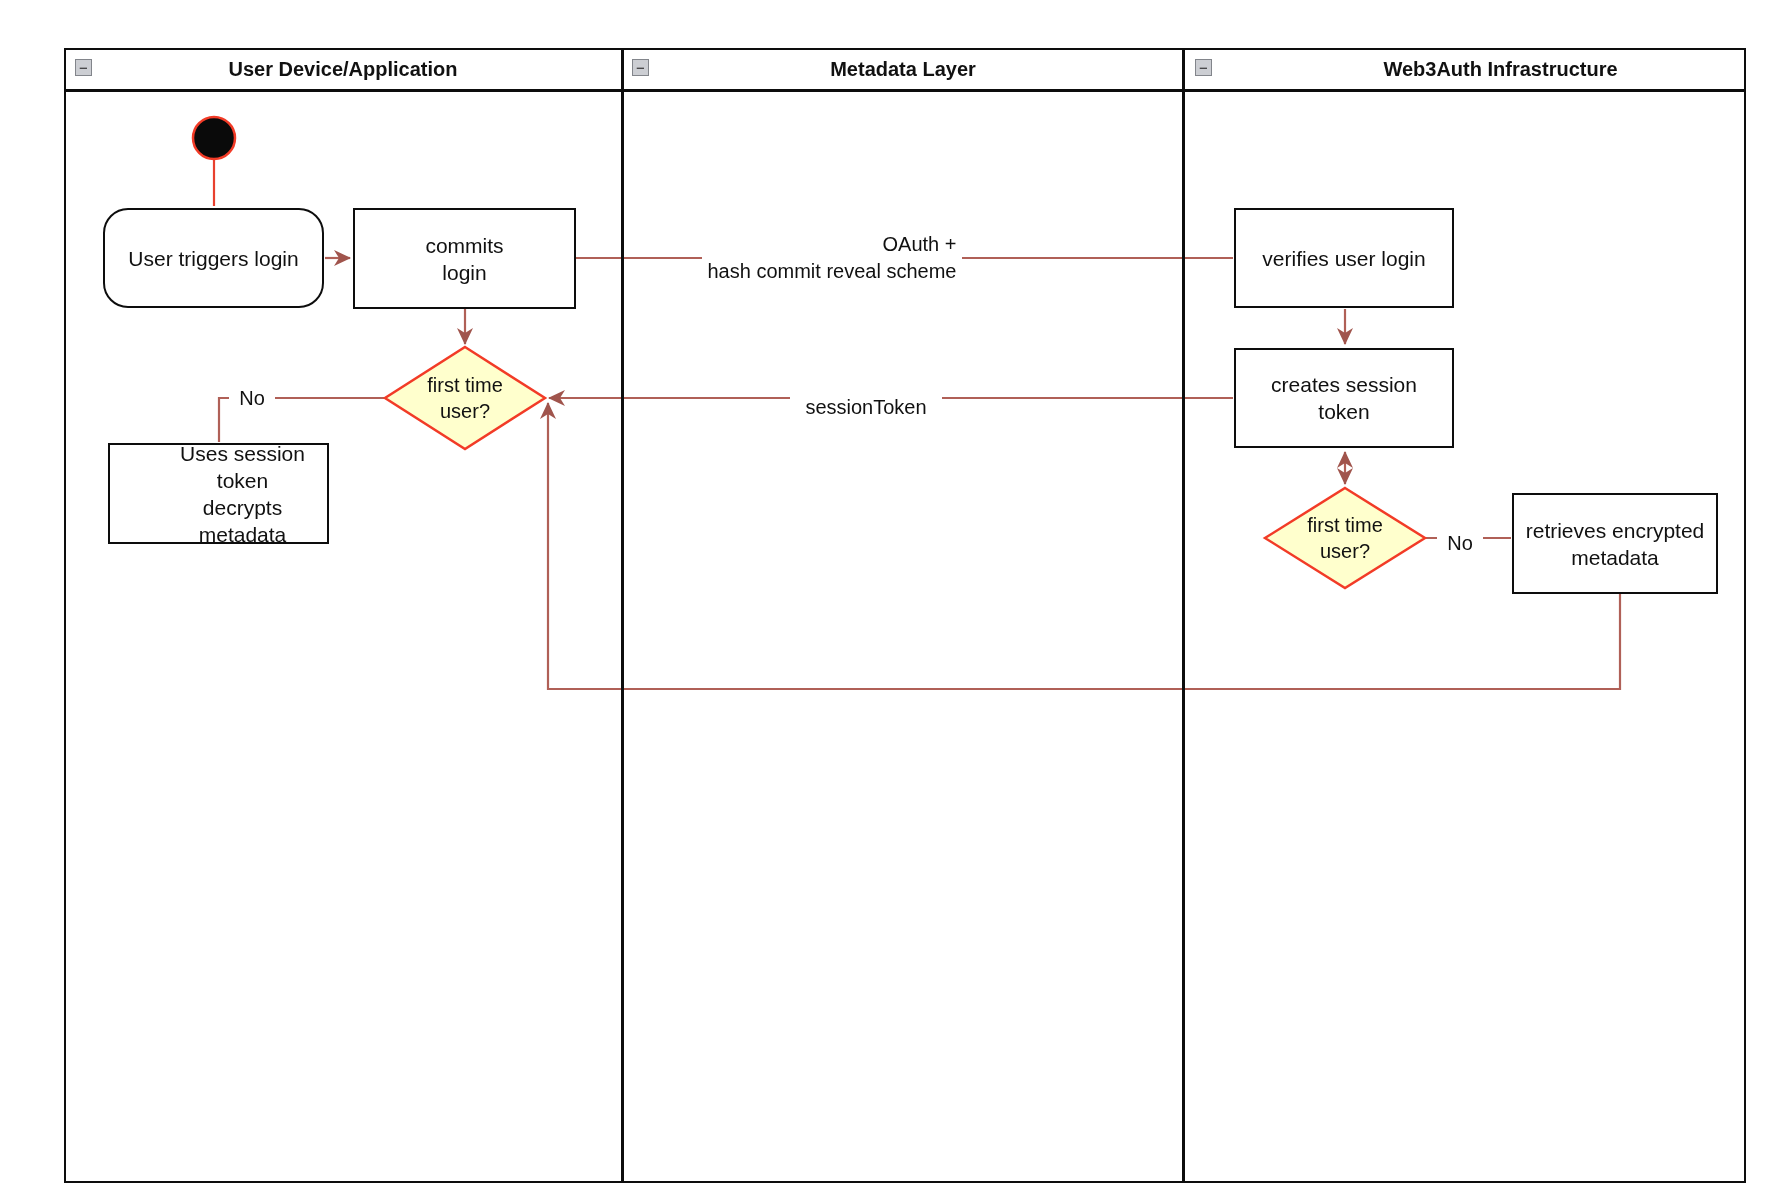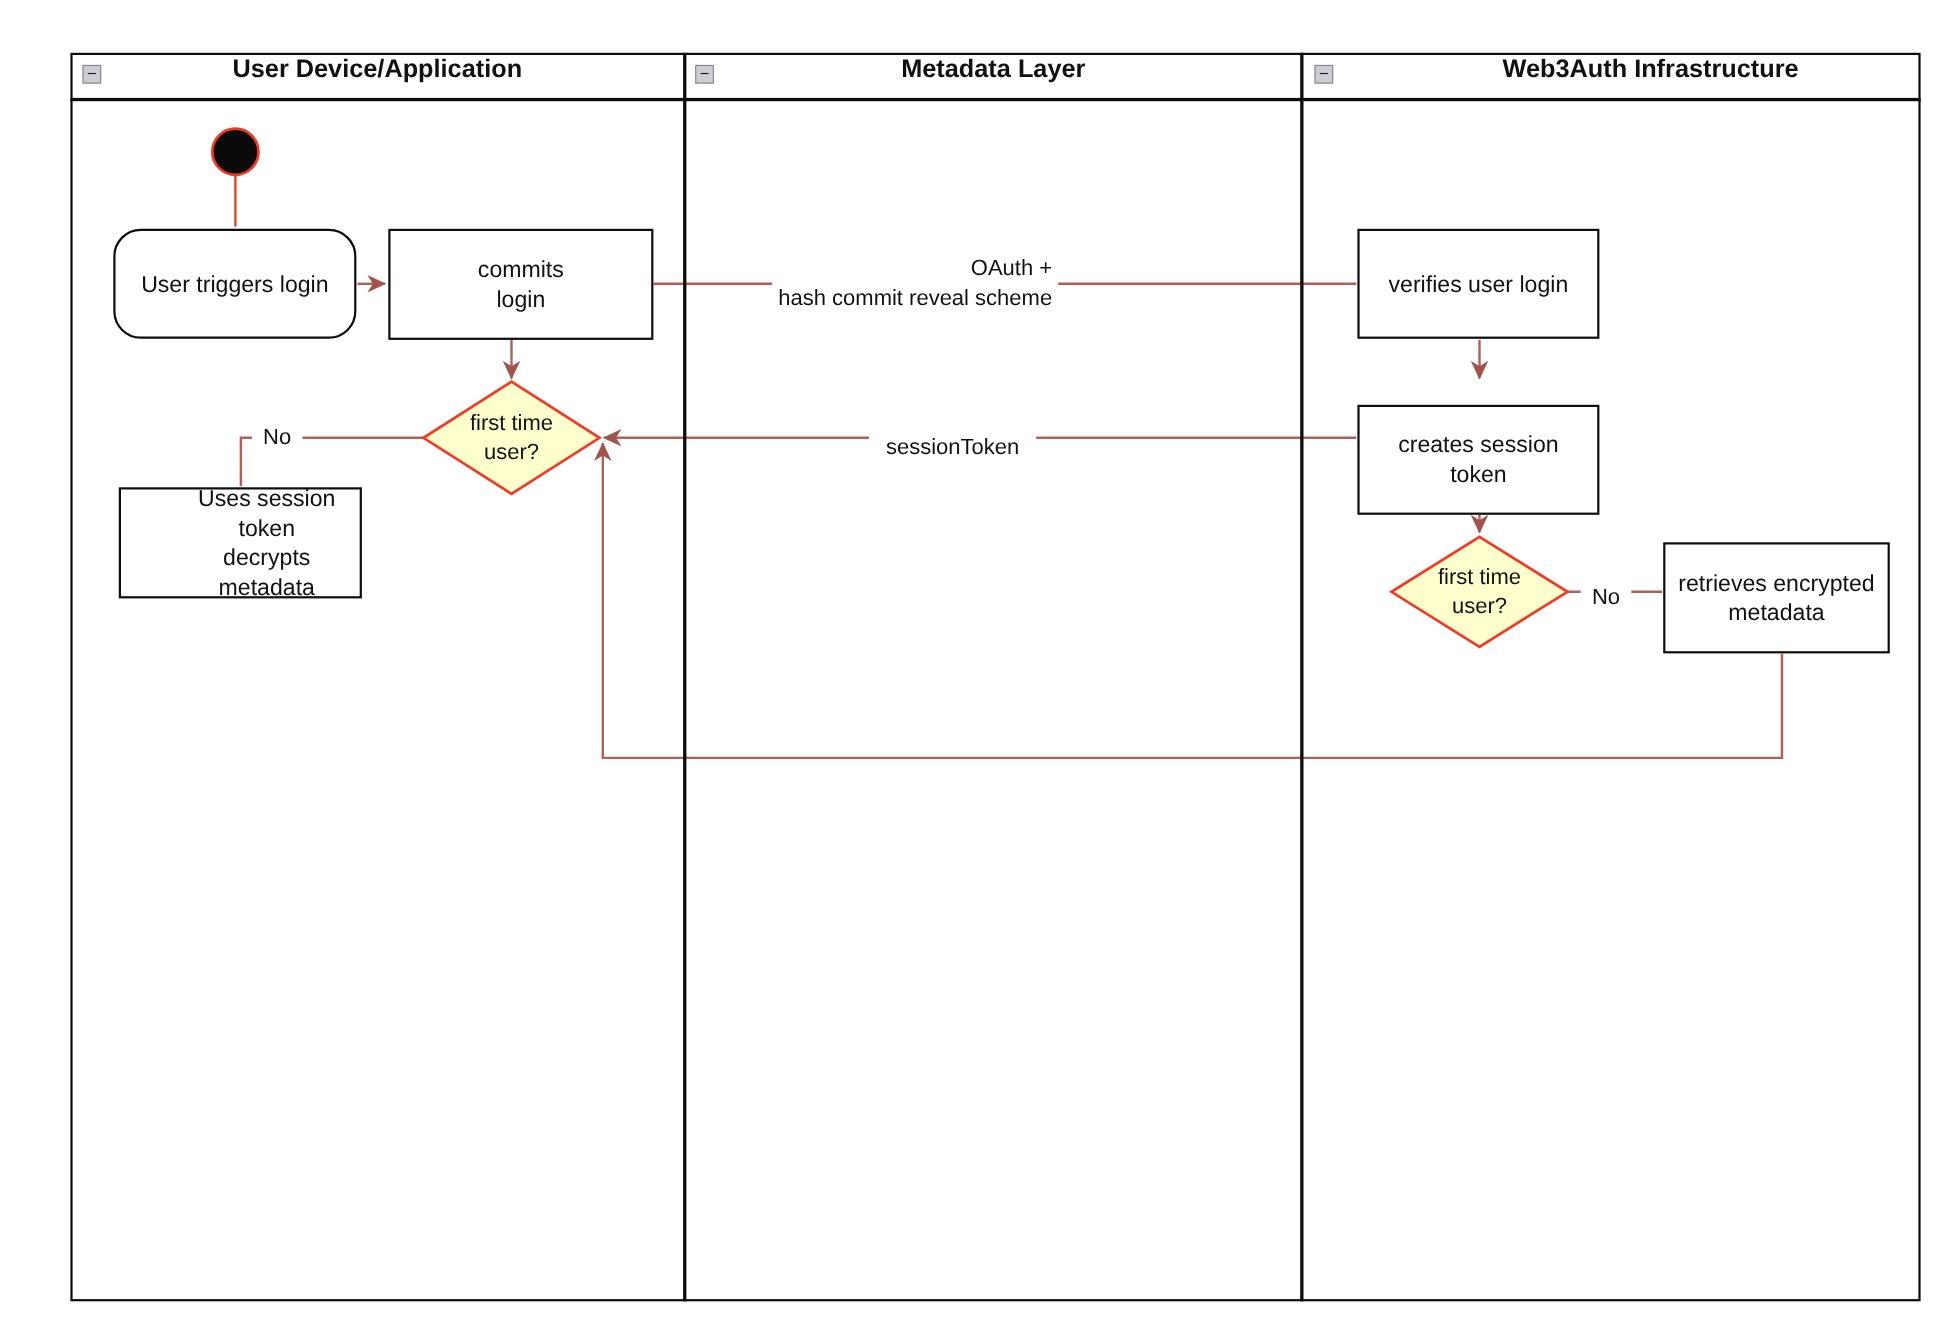--- a/index.html
+++ b/index.html
@@ -5,22 +5,22 @@
   html,body{margin:0;padding:0;background:#fff;}
   .canvas{
     position:relative;width:1780px;height:1202px;background:#fff;overflow:hidden;
     font-family:"Liberation Sans","DejaVu Sans",sans-serif;color:#111;
   }
   .abs{position:absolute;}
   
   .frame{left:64px;top:48px;width:1682px;height:1135px;border:2.5px solid #0d0d0d;box-sizing:border-box;}
   .vline{top:48px;width:2.5px;height:1135px;background:#0d0d0d;}
   .hdr-bottom{left:64px;top:89px;width:1682px;height:2.5px;background:#0d0d0d;}
-  .lane-title{top:49px;height:41px;display:flex;align-items:flex-start;justify-content:center;
-    font-weight:bold;font-size:23px;}
+  .lane-title{top:49px;height:41px;display:flex;align-items:center;justify-content:center;
+    font-weight:bold;font-size:20px;}
   .collapse{width:17px;height:17px;top:59px;background:#ccced3;border:1px solid #82858b;
     box-sizing:border-box;display:flex;align-items:center;justify-content:center;
     font-size:15px;line-height:15px;color:#1c1c1c;cursor:pointer;}
   
   .node{border:2.5px solid #0d0d0d;background:#fff;box-sizing:border-box;
     display:flex;align-items:center;justify-content:center;text-align:center;
     font-size:21px;line-height:27px;white-space:pre-line;}
   .dlabel{display:flex;align-items:center;justify-content:center;text-align:center;
     font-size:20px;line-height:26px;white-space:pre-line;}
   .elabel{background:#fff;display:flex;align-items:center;justify-content:center;
@@ -78,30 +78,30 @@
   <div class="abs lane-title" style="left:1185px;width:559px;padding-left:36px;">
     <span>Web3Auth Infrastructure</span>
   </div>
 
   <div class="abs collapse" style="left:75px;">−</div>
   <div class="abs collapse" style="left:632px;">−</div>
   <div class="abs collapse" style="left:1195px;">−</div>
 
   <div class="abs node" style="left:103px;top:208px;width:221px;height:100px;border-radius:25px;">User triggers login</div>
 
-  <div class="abs node" style="left:353px;top:208px;width:241px;height:101px;">commits
+  <div class="abs node" style="left:353px;top:208px;width:223px;height:101px;">commits
 login</div>
 
   <div class="abs node" style="left:108px;top:443px;width:221px;height:101px;padding-left:48px;">Uses session
 token
 decrypts metadata</div>
 
   <div class="abs node" style="left:1234px;top:208px;width:220px;height:100px;">verifies user login</div>
 
-  <div class="abs node" style="left:1234px;top:348px;width:220px;height:100px;margin-top:20px;">creates session
+  <div class="abs node" style="left:1234px;top:348px;width:220px;height:100px;">creates session
 token</div>
 
   <div class="abs node" style="left:1512px;top:493px;width:206px;height:101px;">retrieves encrypted
 metadata</div>
 
   <div class="abs dlabel" style="left:385px;top:370px;width:160px;height:56px;">first time
 user?</div>
   <div class="abs dlabel" style="left:1265px;top:510px;width:160px;height:56px;">first time
 user?</div>
 

